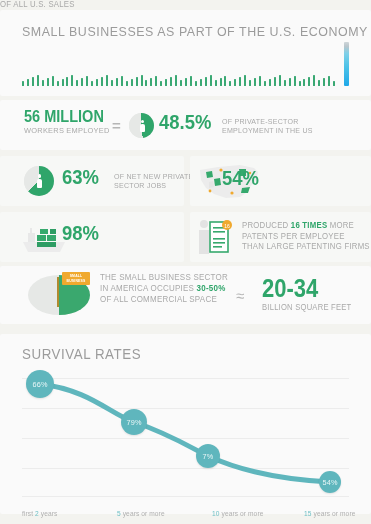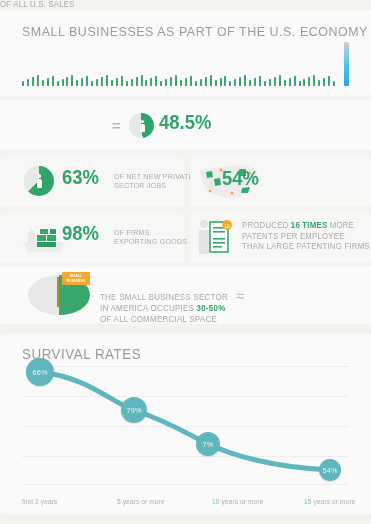--- a/index.html
+++ b/index.html
@@ -46,21 +46,21 @@
   .gbar{position:absolute;bottom:0;width:2px;background:#3aa873;border-radius:.5px;}
   #bluebar{position:absolute;left:322px;bottom:0;width:5px;height:44px;
     background:linear-gradient(to bottom,#cfd6d9 0%,#b9c6cc 10%,#7fd0e8 26%,#4ec3e8 55%,#1fa8e8 100%);
     border-radius:1px;}
 
   
   .pie-wrap{position:absolute;}
   .person{position:absolute;background:#fff;}
 
   
-  #surv{position:absolute;left:0;top:344px;width:334px;height:168px;}
+  #surv{position:absolute;left:0;top:356px;width:334px;height:168px;}
   .gridline{position:absolute;left:22px;width:327px;height:1px;background:#ececec;}
   .node{
     position:absolute;border-radius:50%;background:#5fb6bd;
     color:#e9f6f7;display:flex;align-items:center;justify-content:center;
     font-size:7.3px;letter-spacing:.2px;
     font-family:"Liberation Sans Narrow","Liberation Sans",sans-serif;
     box-shadow:0 1px 2px rgba(0,0,0,.10);
   }
   .axlabel{
     position:absolute;font-size:6.6px;color:#b0b0b0;letter-spacing:.1px;
@@ -142,33 +142,41 @@
       <div class="gbar" style="left: 19.75px; height: 6px; background: rgb(58, 168, 115);"></div>
       <div class="gbar" style="left: 14.8125px; height: 11px; background: rgb(58, 168, 115);"></div>
       <div class="gbar" style="left: 9.875px; height: 9px; background: rgb(58, 168, 115);"></div>
       <div class="gbar" style="left: 4.9375px; height: 7px; background: rgb(58, 168, 115);"></div>
       <div class="gbar" style="left: 0px; height: 5px; background: rgb(58, 168, 115);"></div>
     <div id="bluebar"></div>
   </div>
 
   <div class="panel" style="left:0;top:100px;width:371px;height:50px;"></div>
 
+  <div style="position:absolute;left:24px;top:108px;">
+    <div class="big-num" style="font-size:16.5px;line-height:17px;">56 MILLION</div>
+    <div class="small-caps" style="position:static;font-size:8px;margin-top:1px;">WORKERS EMPLOYED</div>
+  </div>
 
   <div style="position:absolute;left:112px;top:117px;font-size:15px;color:#b6b6b6;font-weight:bold;">=</div>
 
   <div class="pie-wrap" style="left:129px;top:113px;width:25px;height:25px;">
     <div style="position:absolute;inset:0;border-radius:50%;background:#e6e8e6;"></div>
     <div style="position:absolute;inset:0;border-radius:50%;
                 background:conic-gradient(from 0deg,#2fa56a 0 48.5%,#e6e8e6 48.5% 100%);"></div>
     <div class="person" style="left:12px;top:7px;width:3px;height:3px;border-radius:50%;"></div>
     <div class="person" style="left:11px;top:11px;width:5px;height:8px;border-radius:2px 2px 1px 1px;"></div>
   </div>
 
   <div class="big-num" style="left:159px;top:110px;font-size:21px;position:absolute;">48.5%</div>
 
+  <div style="position:absolute;left:222px;top:117px;">
+    <div class="small-caps" style="position:static;">OF PRIVATE-SECTOR</div>
+    <div class="small-caps" style="position:static;">EMPLOYMENT IN THE US</div>
+  </div>
 
   <div class="panel alt" style="left:0;top:156px;width:184px;height:50px;"></div>
 
   <div class="pie-wrap" style="left:24px;top:166px;width:30px;height:30px;">
     <div style="position:absolute;inset:0;border-radius:50%;background:#e6e8e6;"></div>
     <div style="position:absolute;inset:0;border-radius:50%;
                 background:conic-gradient(from 0deg,#2fa56a 0 63%,#e6e8e6 63% 100%);"></div>
     <div class="person" style="left:13.5px;top:8px;width:3.5px;height:3.5px;border-radius:50%;"></div>
     <div class="person" style="left:12.5px;top:12.5px;width:5.5px;height:9px;border-radius:2px 2px 1px 1px;"></div>
   </div>
@@ -207,24 +215,20 @@
     <rect x="10" y="10" width="2" height="6" fill="#e8e8e8"></rect>
     <rect x="17" y="17" width="9" height="6" fill="#36a96d"></rect>
     <rect x="27" y="17" width="9" height="6" fill="#36a96d"></rect>
     <rect x="20" y="11" width="8" height="5" fill="#36a96d"></rect>
     <rect x="30" y="11" width="6" height="5" fill="#2e9d64"></rect>
     <rect x="17" y="24" width="19" height="5" fill="#2e9d64"></rect>
   </svg>
 
   <div class="big-num" style="left:62px;top:221px;font-size:21px;position:absolute;">98%</div>
 
-  <div style="position:absolute;left:114px;top:228px;">
-    <div class="small-caps" style="position:static;">OF FIRMS</div>
-    <div class="small-caps" style="position:static;">EXPORTING GOODS</div>
-  </div>
 
   <div class="panel alt" style="left:190px;top:212px;width:181px;height:50px;"></div>
 
   <svg style="position:absolute;left:196px;top:216px;" width="40" height="42" viewBox="0 0 40 42">
     <circle cx="8" cy="8" r="4" fill="#e3e3e3"></circle>
     <path d="M3,14 h10 v24 h-10 z" fill="#e3e3e3"></path>
     <rect x="14" y="6" width="18" height="30" fill="#ffffff" stroke="#36a96d" stroke-width="1.6"></rect>
     <rect x="17" y="11" width="12" height="1.6" fill="#36a96d"></rect>
     <rect x="17" y="15" width="12" height="1.6" fill="#36a96d"></rect>
     <rect x="17" y="22" width="12" height="1.6" fill="#36a96d"></rect>
@@ -250,30 +254,34 @@
     <div style="position:absolute;left:31px;top:3px;width:31px;height:40px;
                 background:#3aa86e;border-radius:0 100% 100% 0/0 50% 50% 0;"></div>
     <div style="position:absolute;left:29px;top:5px;width:2px;height:30px;background:#b08a2f;"></div>
   </div>
   <div style="position:absolute;left:62px;top:272px;width:28px;height:13px;background:#f0a92e;border-radius:1px;
               display:flex;flex-direction:column;align-items:center;justify-content:center;line-height:4.6px;">
     <span style="font-size:3.4px;color:#fff;font-weight:bold;letter-spacing:.2px;">SMALL</span>
     <span style="font-size:3.4px;color:#fff;font-weight:bold;letter-spacing:.2px;">BUSINESS</span>
   </div>
 
-  <div style="position:absolute;left:100px;top:292px;">
+  <div style="position:absolute;left:100px;top:272px;">
     <div class="small-caps" style="position:static;font-size:8.6px;line-height:11px;">THE SMALL BUSINESS SECTOR</div>
     <div class="small-caps" style="position:static;font-size:8.6px;line-height:11px;">
       <span>IN AMERICA OCCUPIES </span><span class="grn" style="font-weight:bold;">30-50%</span>
     </div>
     <div class="small-caps" style="position:static;font-size:8.6px;line-height:11px;">OF ALL COMMERCIAL SPACE</div>
   </div>
 
   <div style="position:absolute;left:236px;top:287px;font-size:15px;color:#b6b6b6;">≈</div>
 
+  <div style="position:absolute;left:262px;top:276px;">
+    <div class="big-num" style="font-size:25px;line-height:25px;position:static;">20-34</div>
+    <div class="small-caps" style="position:static;font-size:8.2px;margin-top:2px;">BILLION SQUARE FEET</div>
+  </div>
 
   <div class="panel" style="left:0;top:334px;width:371px;height:180px;"></div>
 
   <div class="heading" style="left:22px;top:346px;font-size:14.5px;">SURVIVAL RATES</div>
 
   <div id="surv">
     <div class="gridline" style="top:22px;"></div>
     <div class="gridline" style="top:52px;"></div>
     <div class="gridline" style="top:82px;"></div>
     <div class="gridline" style="top:112px;"></div>

